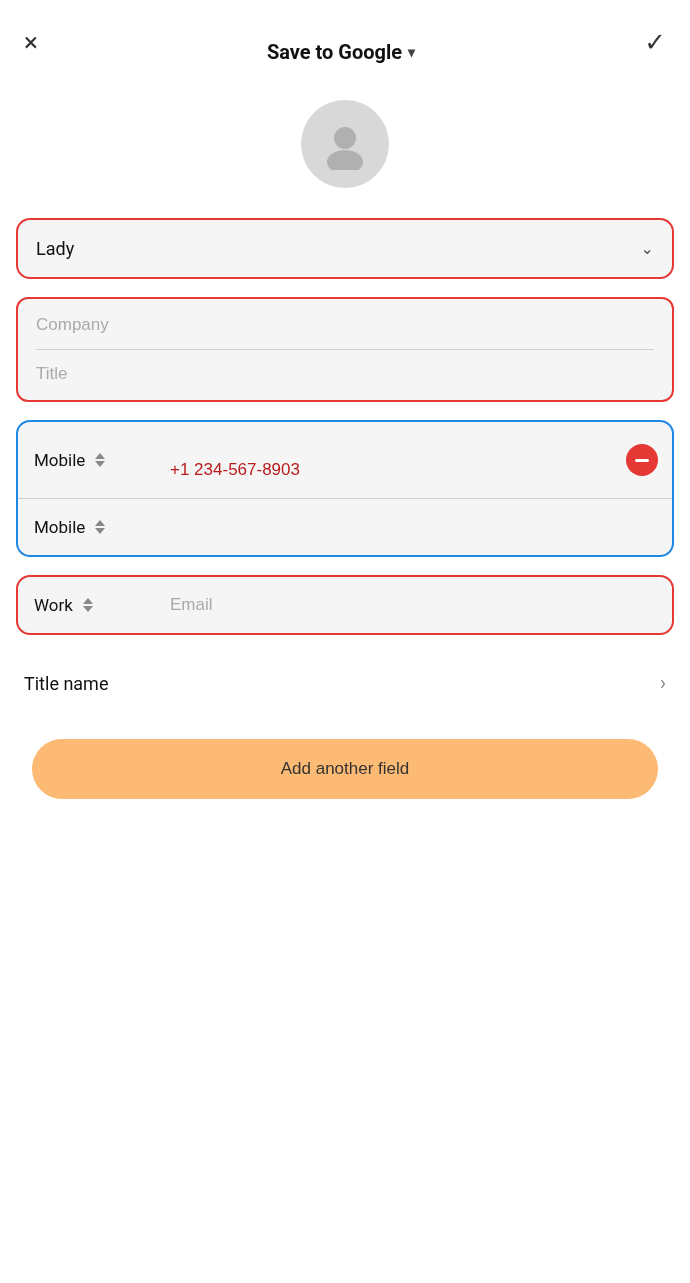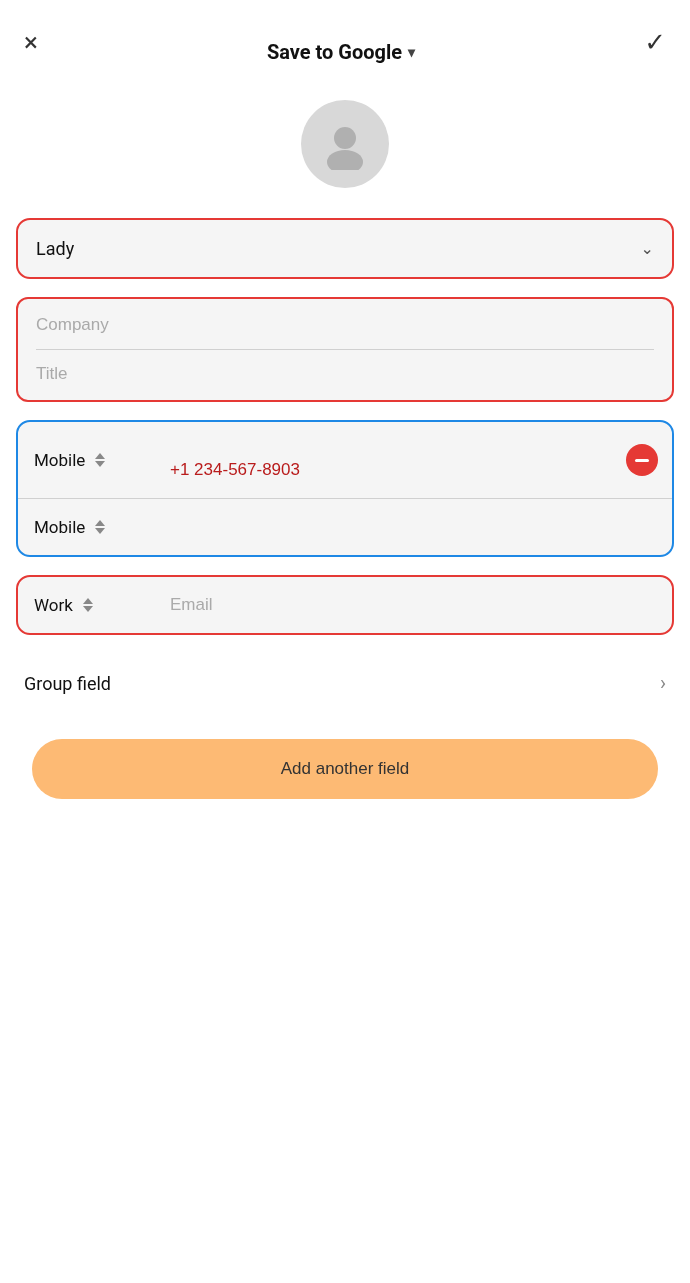--- a/index.html
+++ b/index.html
@@ -386,21 +386,21 @@
           <span class="down-arrow"></span>
         </div>
       </div>
       <div class="email-input-container">
         <input type="email" class="email-input" placeholder="Email" style="">
       </div>
     </div>
   </div>
 
   <div class="group-name-row">
-    <span class="group-name-label">Group field</span>
+    <span class="group-name-label">Title name</span>
     <span class="chevron-right">›</span>
   </div>
 
   <div class="add-field-btn-container">
     <button class="add-field-btn">Add another field</button>
   </div>
 
 </div>
 
 </body></html>

